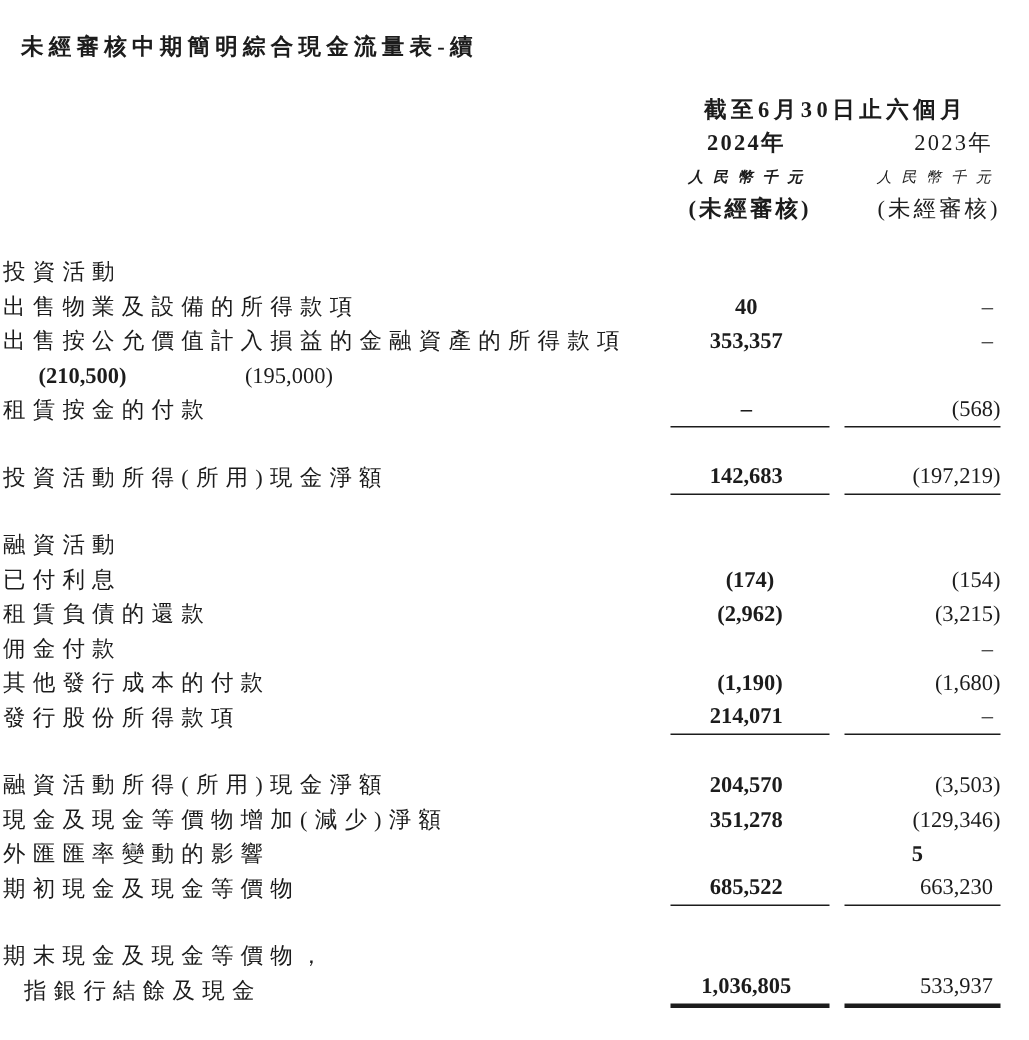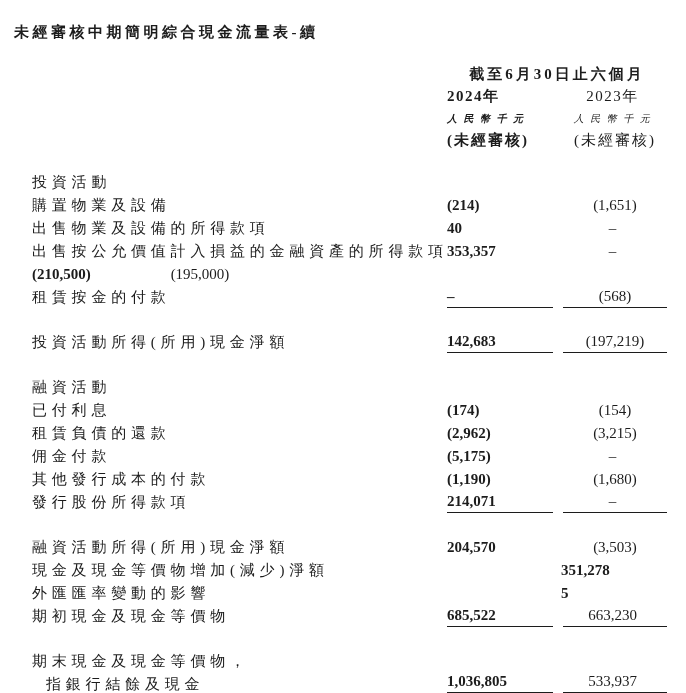--- a/index.html
+++ b/index.html
@@ -19,35 +19,35 @@
     font-weight: bold;
     letter-spacing: 3.5px;
     line-height: 20px;
     white-space: nowrap;
   }
 
   
   .row, .hrow {
     display: flex;
     align-items: flex-end;
-    padding-left: 32px;
+    padding-left: 2px;
     padding-right: 19px;
     height: 23px;
     line-height: 22px;
     font-size: 15px;
   }
   .hrow { height: 22px; line-height: 21px; }
   .lbl {
     flex: 1;
     letter-spacing: 4.8px;
     white-space: nowrap;
     overflow: hidden;
   }
-  .v1 { width: 106px; text-align: left; white-space: nowrap; font-weight: bold; }
-  .v2 { width: 104px; margin-left: 10px; text-align: center; white-space: nowrap; }
+  .v1 { width: 106px; text-align: center; white-space: nowrap; font-weight: bold; }
+  .v2 { width: 104px; margin-left: 10px; text-align: right; white-space: nowrap; }
   .pad-end { padding-right: 5px; }
 
   .b { font-weight: normal; }
   .i { font-style: italic; }
   .indent { padding-left: 14px; }
 
   
   .header { margin-top: 21px; }
   .hspan {
     width: 220px;
@@ -97,25 +97,20 @@
     </div>
   </header>
 
   <section class="rows" id="rows">
     <div class="row">
       <span class="lbl b">投資活動</span>
       <span class="v1"></span>
       <span class="v2"></span>
     </div>
 
-    <div class="row">
-      <span class="lbl">購置物業及設備</span>
-      <span class="v1">(214)</span>
-      <span class="v2">(1,651)</span>
-    </div>
 
     <div class="row">
       <span class="lbl">出售物業及設備的所得款項</span>
       <span class="v1 pad-end">40</span>
       <span class="v2 pad-end">–</span>
     </div>
 
     <div class="row">
       <span class="lbl">出售按公允價值計入損益的金融資產的所得款項</span>
       <span class="v1 pad-end">353,357</span>
@@ -152,21 +147,20 @@
     </div>
 
     <div class="row">
       <span class="lbl">租賃負債的還款</span>
       <span class="v1">(2,962)</span>
       <span class="v2">(3,215)</span>
     </div>
 
     <div class="row">
       <span class="lbl">佣金付款</span>
-      <span class="v1">(5,175)</span>
       <span class="v2 pad-end">–</span>
     </div>
 
     <div class="row">
       <span class="lbl">其他發行成本的付款</span>
       <span class="v1">(1,190)</span>
       <span class="v2">(1,680)</span>
     </div>
 
     <div class="row">
@@ -177,20 +171,21 @@
 
     <div class="row gap">
       <span class="lbl b">融資活動所得(所用)現金淨額</span>
       <span class="v1 pad-end">204,570</span>
       <span class="v2">(3,503)</span>
     </div>
 
     <div class="row">
       <span class="lbl b">現金及現金等價物增加(減少)淨額</span>
       <span class="v1 pad-end">351,278</span>
+      <span class="v2">(129,346)</span>
     </div>
 
     <div class="row">
       <span class="lbl">外匯匯率變動的影響</span>
       <span class="v1 pad-end">5</span>
     </div>
 
     <div class="row">
       <span class="lbl b">期初現金及現金等價物</span>
       <span class="v1 rule-thin pad-end">685,522</span>

